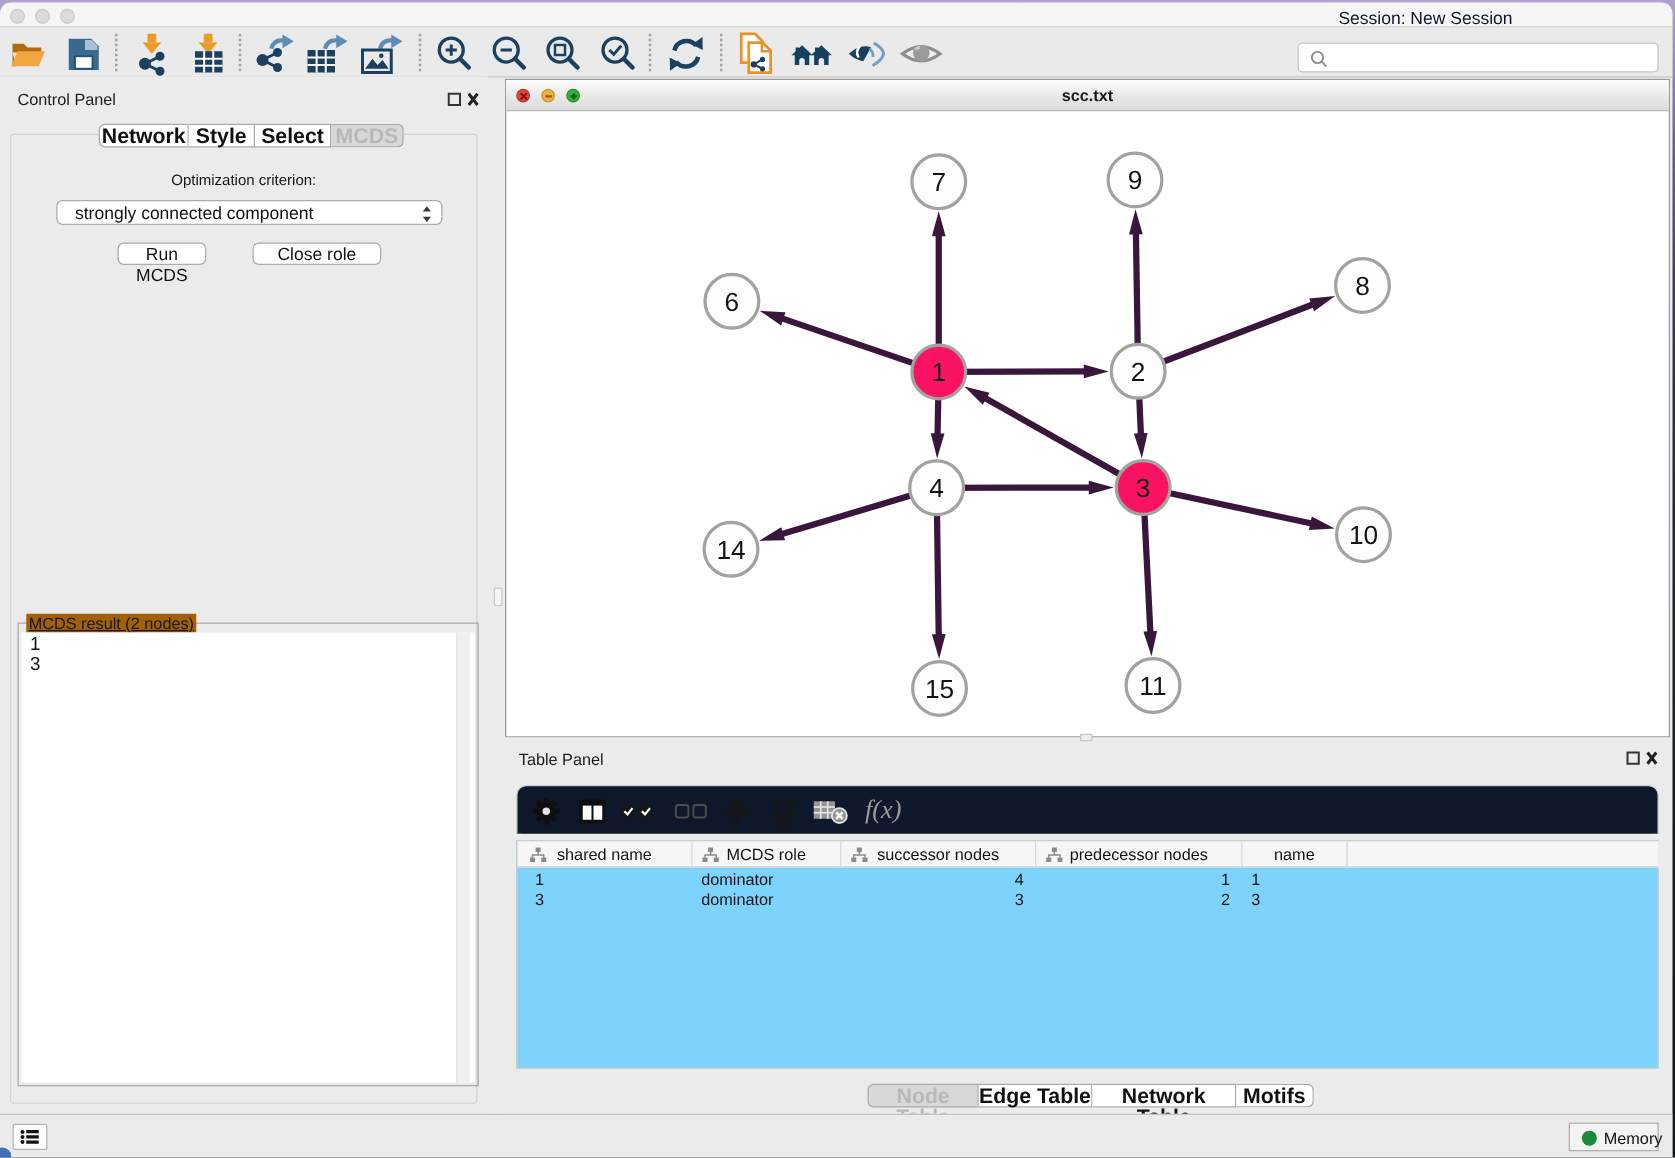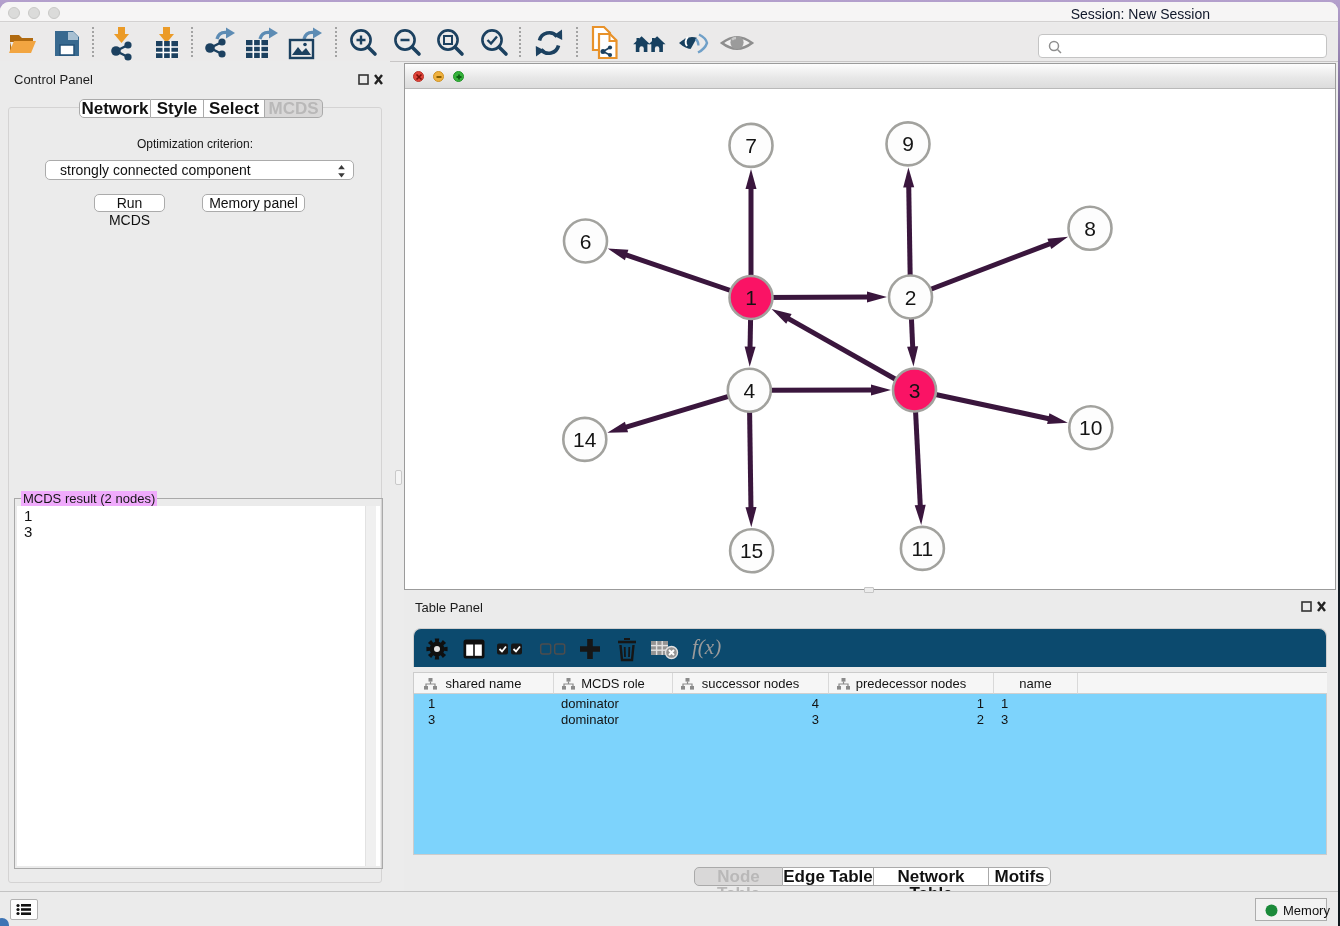--- a/index.html
+++ b/index.html
@@ -20,32 +20,32 @@
 .cptabs { position:absolute; left:79px; top:38px; height:19px; display:flex; }
 .tab { font-size:17px; font-weight:bold; color:#111; background:#fff; border:1px solid #aaa; border-left:none; padding:0; text-align:center; line-height:17px; }
 .tab.first { border-left:1px solid #aaa; border-radius:5px 0 0 5px; }
 .tab.last { border-radius:0 5px 5px 0; }
 .tab.sel { background:#d9d8d8; color:#b9b8b8; }
 .cpinner { position:absolute; left:8px; top:46px; width:374px; height:776px; border:1px solid #d4d3d3; border-radius:3px; }
 .optlabel { position:absolute; left:0; top:76px; width:390px; text-align:center; font-size:12px; color:#151515; }
 .combo { position:absolute; left:45px; top:99px; width:309px; height:20px; background:#fff; border:1px solid #ababab; border-radius:5px; font-size:14px; color:#111; line-height:18px; padding-left:14px; }
 .btn { position:absolute; top:133px; height:18px; background:#fff; border:1px solid #ababab; border-radius:5px; font-size:14px; color:#111; text-align:center; line-height:17px; }
 .groupbox { position:absolute; left:14px; top:437px; width:369px; height:371px; border:1px solid #a9a9a9; }
-.grouplabel { position:absolute; left:6px; top:-8px; background:#f0abfc; font-size:13px; color:#161616; padding:0 2px; }
+.grouplabel { position:absolute; left:6px; top:-8px; background:#a16207; font-size:13px; color:#161616; padding:0 2px;text-decoration:underline; }
 .gtext { position:absolute; left:2px; top:7px; width:363px; height:360px; background:#fff; font-size:15px; color:#111; line-height:16px; padding:2px 0 0 7px; }
 .gscroll { position:absolute; right:6px; top:7px; width:11px; height:360px; background:#f0f0f0; border-left:1px solid #e2e2e2; }
 
 .netwin { position:absolute; left:404px; top:61px; width:932px; height:527px; border:1px solid #9b9b9b; background:#fff; }
 .nettitle { position:absolute; left:0; top:0; width:930px; height:25px; background:linear-gradient(180deg,#fdfdfd,#e8e8e8 55%,#dcdcdc); border-bottom:1px solid #b9b9b9; }
 .nettext { position:absolute; left:0; top:5px; width:930px; text-align:center; font-size:13px; font-weight:bold; color:#1a1a1a; }
 .cbtn { position:absolute; top:7px; width:11px; height:11px; border-radius:50%; }
 
 .tp { position:absolute; left:404px; top:588px; width:932px; height:301px; background:#ebebeb; }
 .tpheader { position:absolute; left:11px; top:10px; font-size:13px; color:#1c1c1c; }
-.tptoolbar { position:absolute; left:9px; top:38px; width:914px; height:39px; background:#0c4a6e; border:1px solid #d0cfcf; border-bottom:none; border-radius:8px 8px 0 0; }
+.tptoolbar { position:absolute; left:9px; top:38px; width:914px; height:39px; background:#0f172a; border:1px solid #d0cfcf; border-bottom:none; border-radius:8px 8px 0 0; }
 .tptable { position:absolute; left:9px; top:82px; width:914px; height:183px; background:#7dd3fc; border:1px solid #cccccc; }
 .thead { position:absolute; left:0; top:0; height:21px; background:#f6f6f6; border-bottom:1px solid #d0d0d0; border-right:1px solid #d9d9d9; font-size:13px; color:#131313; }
 .cell { position:absolute; font-size:13px; color:#131313; }
 .tptabs { position:absolute; left:290px; top:277px; height:19px; display:flex; }
 
 .status { position:absolute; left:0; top:889px; width:1338px; height:35px; background:#ebebeb; border-top:1px solid #c3c3c3; }
 .listbtn { position:absolute; left:10px; top:7px; width:28px; height:21px; background:#fdfdfd; border:1px solid #b2b2b2; border-radius:2px; }
 .membtn { position:absolute; left:1255px; top:6px; width:72px; height:23px; background:#f2f2f2; border:1px solid #adadad; font-size:13px; color:#111; }
 svg { position:absolute; overflow:visible; }
 </style>
@@ -226,39 +226,40 @@
         <div class="tab sel last" style="width:58px;">MCDS</div>
     </div>
     <div class="optlabel">Optimization criterion:</div>
     <div class="combo">strongly connected component
       <svg width="11" height="16" style="right:6px; top:2px;" viewBox="0 0 11 16">
         <path d="M5.5 2 L8.8 6.2 H2.2 Z" fill="#3a3a3a"></path>
           <path d="M5.5 14.5 L2.2 10.3 H8.8 Z" fill="#3a3a3a"></path>
       </svg>
     </div>
     <div class="btn" style="left:94px; width:71px;">Run MCDS</div>
-    <div class="btn" style="left:202px; width:103px;">Memory panel</div>
+    <div class="btn" style="left:202px; width:103px;">Close role</div>
     <div class="groupbox">
       <div class="grouplabel">MCDS result (2 nodes)</div>
       <div class="gtext">1<br>3</div>
       <div class="gscroll"></div>
     </div>
   </div>
   <div style="position:absolute; left:395px; top:468px; width:7px; height:15px; background:#f5f5f5; border:1px solid #c9c9c9; border-radius:2px;"></div>
 
   <div class="netwin">
     <div class="nettitle">
       <div class="cbtn" style="left:8px; background:#e2443a; border:1px solid #b8352c;"></div>
       <div class="cbtn" style="left:28px; background:#efb13f; border:1px solid #cf9222;"></div>
       <div class="cbtn" style="left:48px; background:#35b23b; border:1px solid #1f9427;"></div>
       <svg width="60" height="12" style="left:8px; top:7px;" viewBox="0 0 60 12">
         <path d="M3.5 3.5 L8.5 8.5 M8.5 3.5 L3.5 8.5" stroke="#7b1008" stroke-width="1.6"></path>
         <line x1="23.5" y1="6" x2="28.5" y2="6" stroke="#8a5e00" stroke-width="1.8"></line>
         <path d="M46 3.5 V8.5 M43.5 6 H48.5" stroke="#0d5e13" stroke-width="1.8"></path>
       </svg>
+      <div class="nettext">scc.txt</div>
     </div>
     <svg id="graph" width="930" height="499" style="left:0px; top:25px;" viewBox="0 0 930 499">
       <g stroke="#3a163d" stroke-width="5" fill="none">
         <line x1="346.0" y1="208.5" x2="346.0" y2="96.9"></line>
         <polygon points="346.0,79.9 351.5,99.9 340.5,99.9" fill="#3a163d" stroke="none"></polygon>
         <line x1="346.0" y1="208.5" x2="218.8" y2="165.1"></line>
         <polygon points="202.7,159.6 223.4,160.8 219.9,171.3" fill="#3a163d" stroke="none"></polygon>
         <line x1="346.0" y1="208.5" x2="465.0" y2="208.1"></line>
         <polygon points="482.0,208.1 462.0,213.6 462.0,202.6" fill="#3a163d" stroke="none"></polygon>
         <line x1="346.0" y1="208.5" x2="345.0" y2="260.7"></line>

